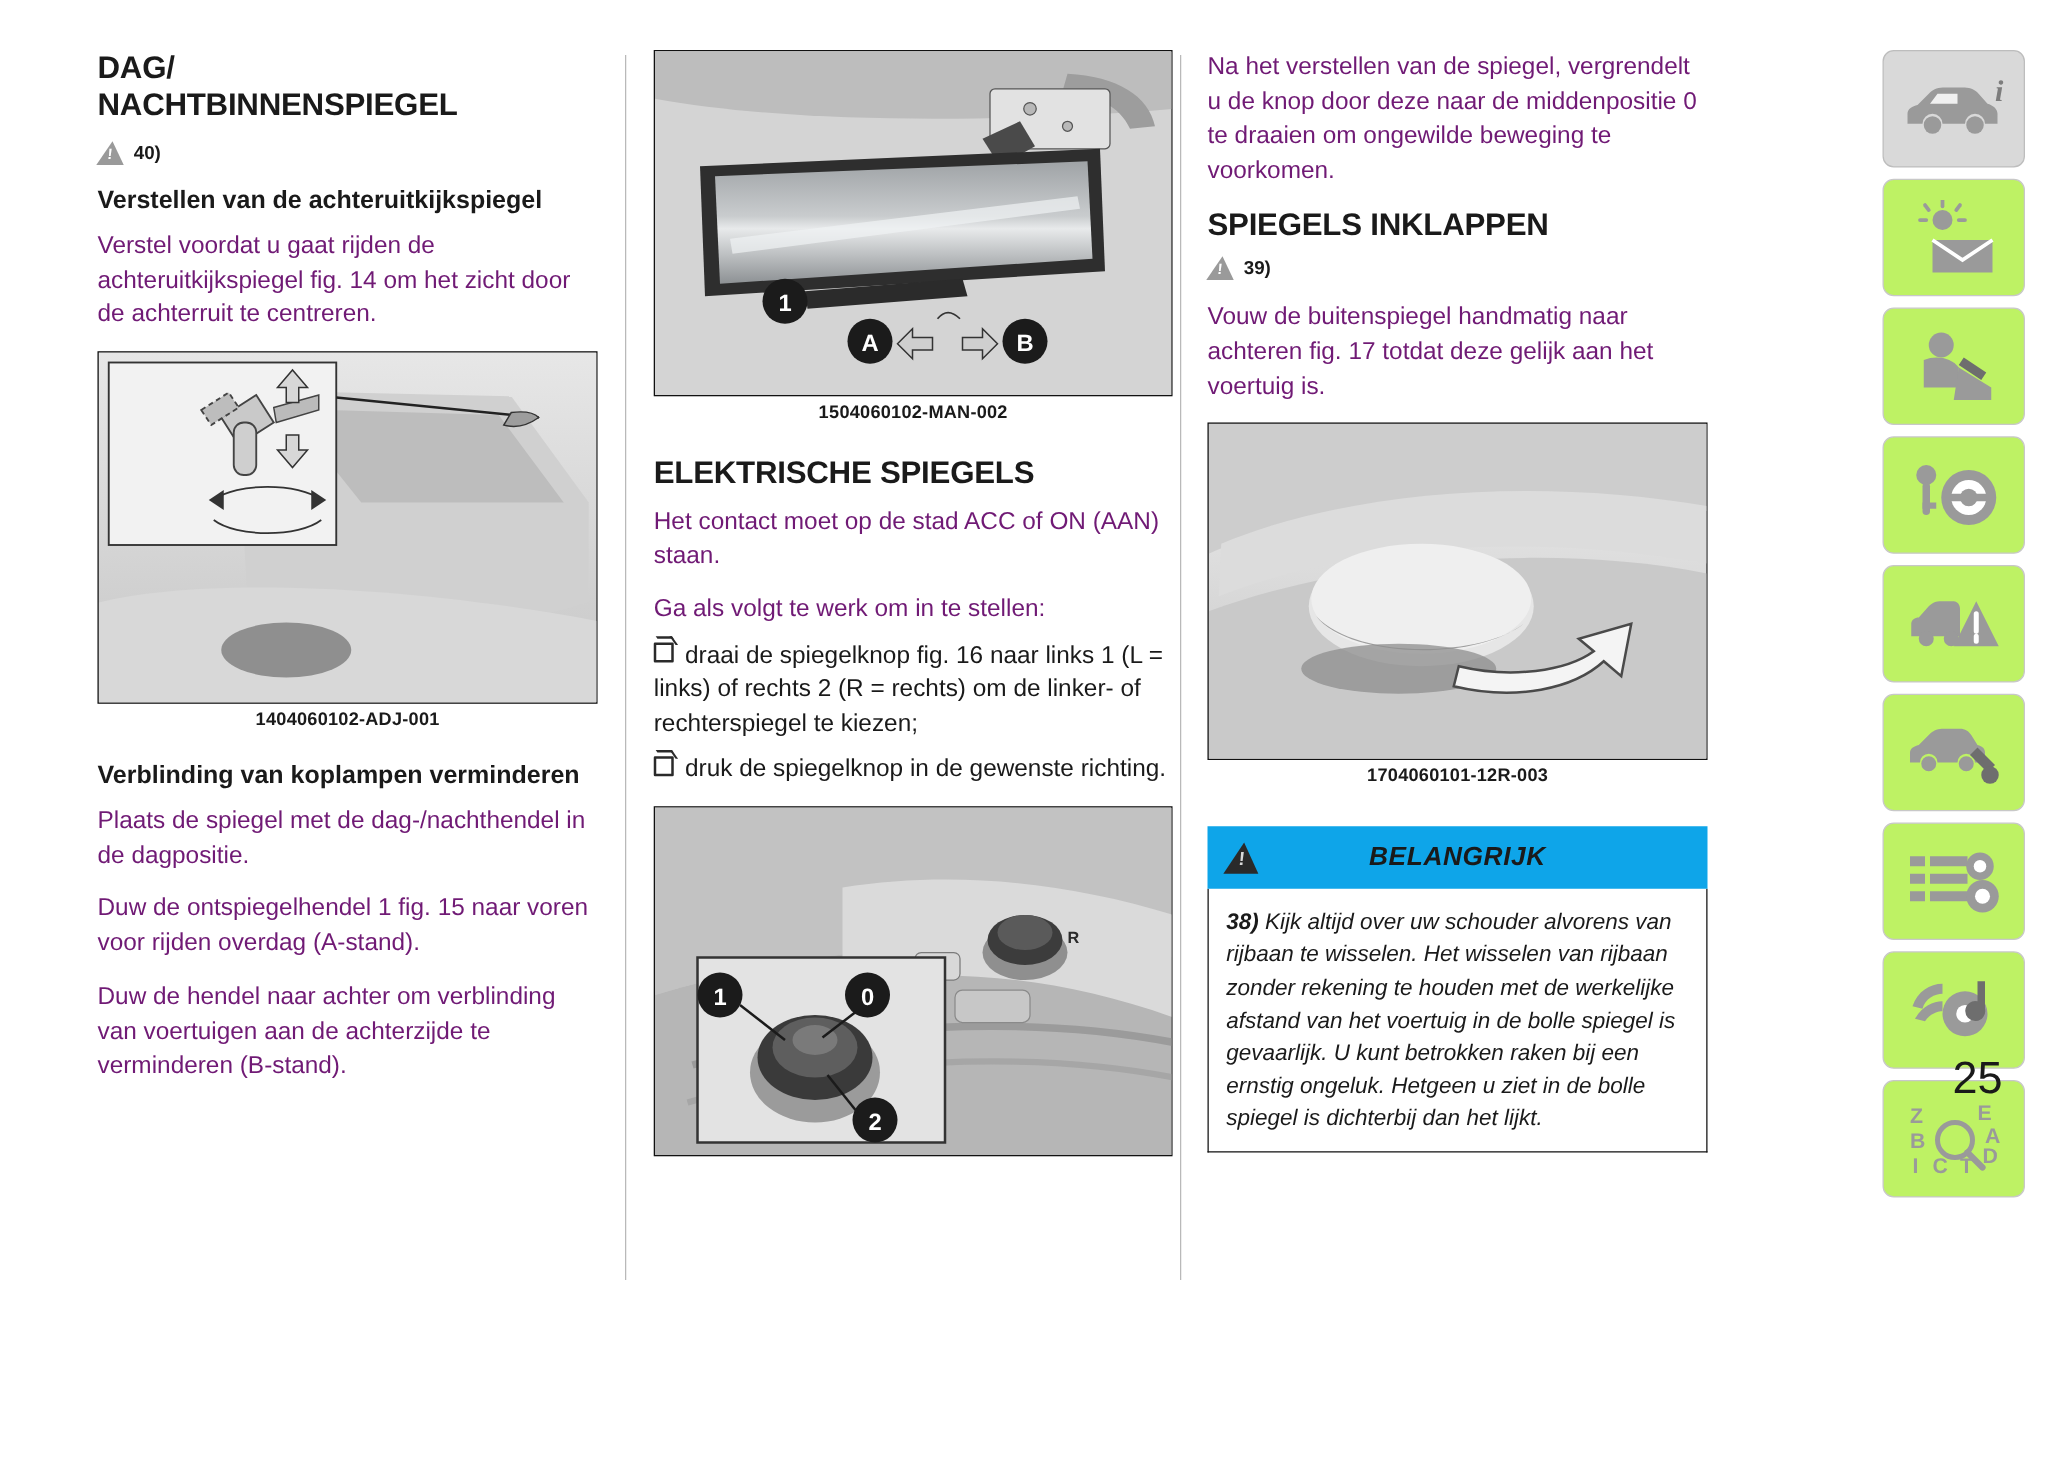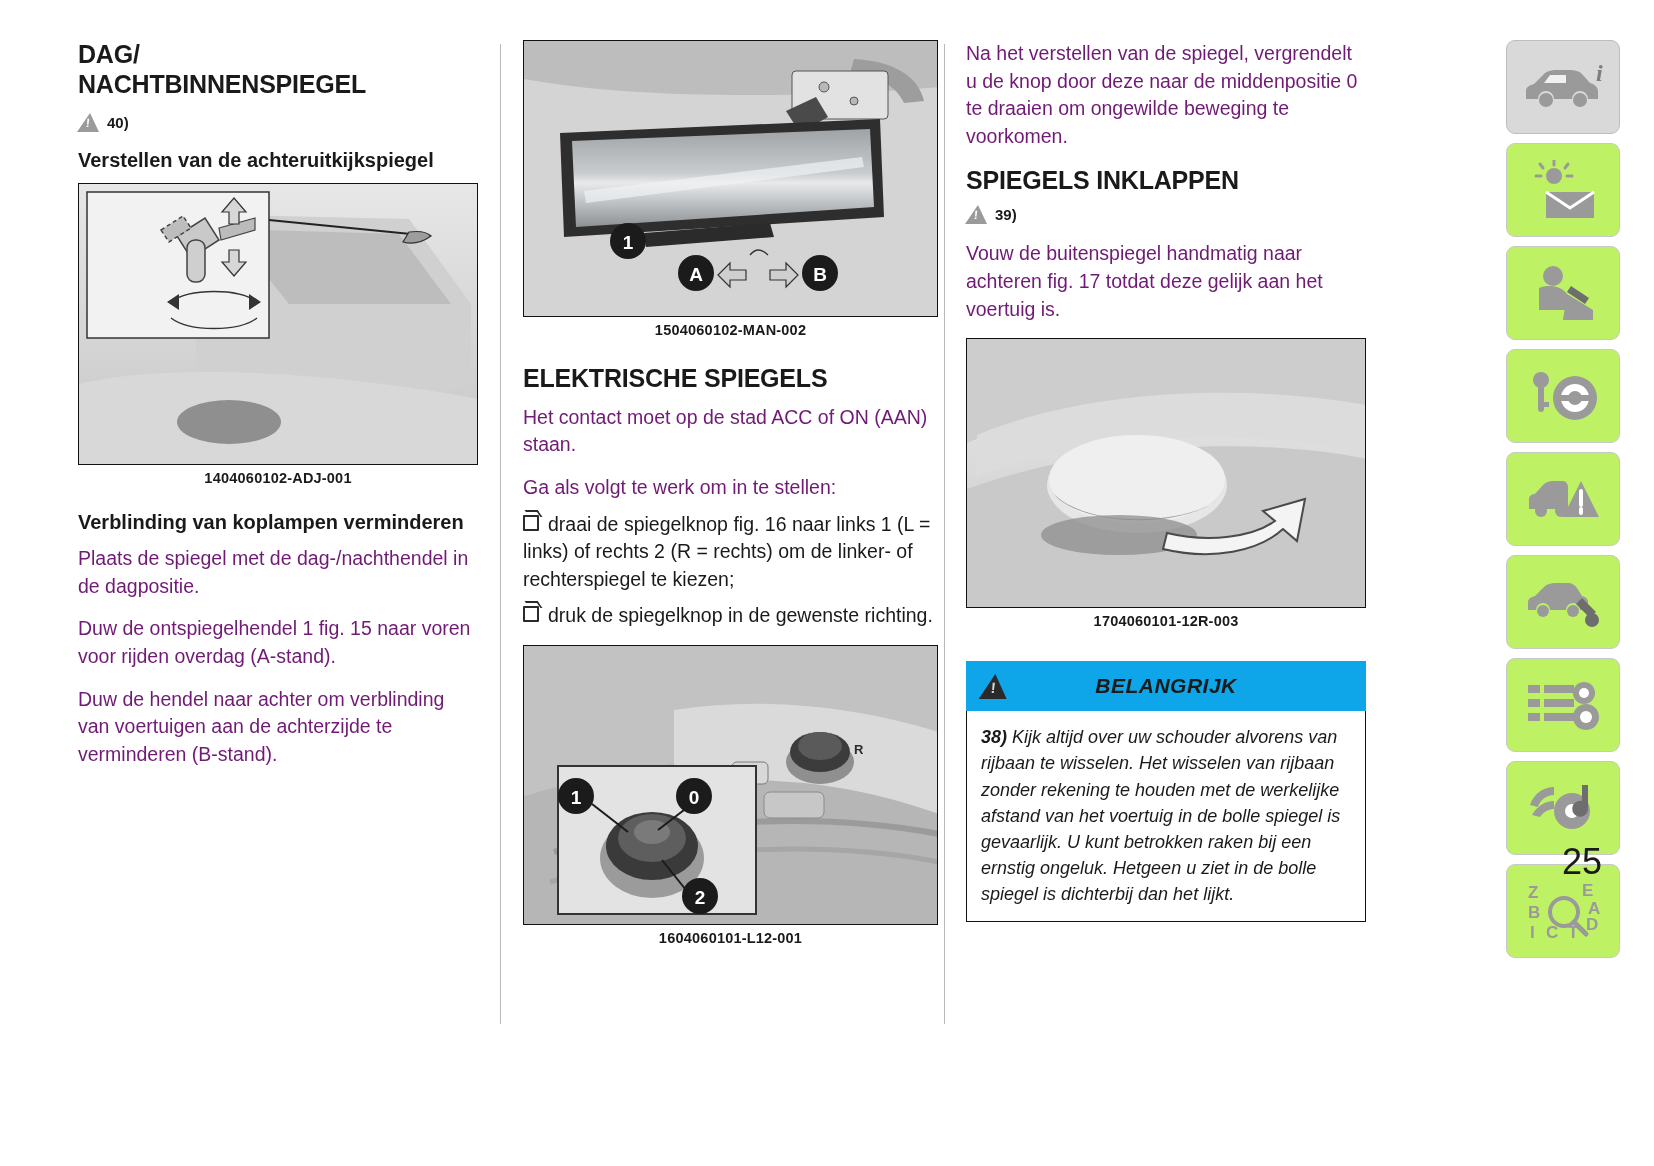--- a/index.html
+++ b/index.html
@@ -227,20 +227,21 @@
 
     <h1 class="sec-title" style="white-space:pre-line;">DAG/
 NACHTBINNENSPIEGEL</h1>
 
     <div class="warn-ref">
       <div class="tri"></div>
       <span class="num">40)</span>
     </div>
 
     <h2 class="sub-title">Verstellen van de achteruitkijkspiegel</h2>
+    <p class="body">Verstel voordat u gaat rijden de achteruitkijkspiegel fig. 14 om het zicht door de achterruit te centreren.</p>
 
     <div class="figure">
       <div class="fig-box" style="height:280px;">
         <svg width="400" height="280" viewBox="0 0 400 280">
           <defs>
             <linearGradient id="g14" x1="0" y1="0" x2="0" y2="1">
               <stop offset="0%" stop-color="#e7e7e7"></stop>
               <stop offset="100%" stop-color="#c6c6c6"></stop>
             </linearGradient>
           </defs>
@@ -364,24 +365,20 @@
           <circle cx="52" cy="150" r="18" fill="#1b1b1b"></circle>
           <text x="52" y="158" font-family="Liberation Sans, sans-serif" font-size="19" font-weight="bold" fill="#ffffff" text-anchor="middle">1</text>
           <circle cx="170" cy="150" r="18" fill="#1b1b1b"></circle>
           <text x="170" y="158" font-family="Liberation Sans, sans-serif" font-size="19" font-weight="bold" fill="#ffffff" text-anchor="middle">0</text>
           <circle cx="176" cy="250" r="18" fill="#1b1b1b"></circle>
           <text x="176" y="258" font-family="Liberation Sans, sans-serif" font-size="19" font-weight="bold" fill="#ffffff" text-anchor="middle">2</text>
           <line x1="68" y1="158" x2="104" y2="186" stroke="#1b1b1b" stroke-width="2"></line>
           <line x1="160" y1="164" x2="134" y2="184" stroke="#1b1b1b" stroke-width="2"></line>
           <line x1="162" y1="244" x2="138" y2="214" stroke="#1b1b1b" stroke-width="2"></line>
         </svg>
-      </div>
-      <div class="fig-caption">
-        <span class="left">16</span>
-        <span class="right">04060101-L12-001</span>
       </div>
     </div>
   </div>
 
   <div class="col" id="col3">
 
     <p class="body">Na het verstellen van de spiegel, vergrendelt u de knop door deze naar de middenpositie 0 te draaien om ongewilde beweging te voorkomen.</p>
 
     <h1 class="sec-title" style="margin-bottom:10px;">SPIEGELS INKLAPPEN</h1>
 

